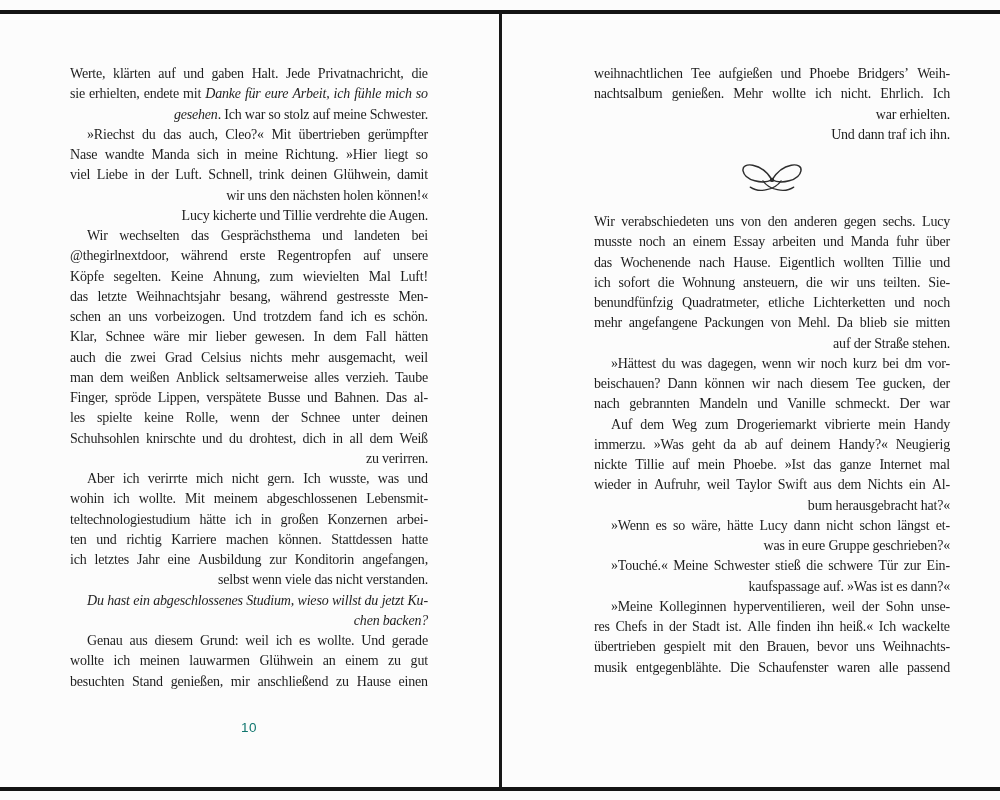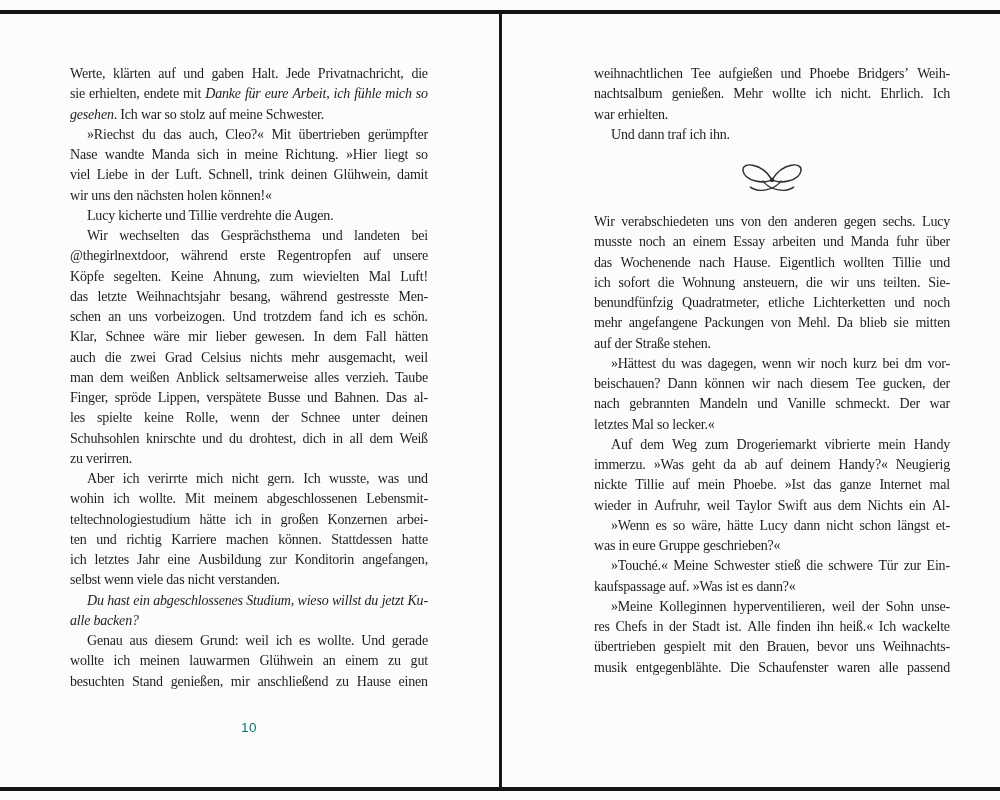--- a/index.html
+++ b/index.html
@@ -14,21 +14,21 @@
   .rule-top    { position: absolute; left: 0; top: 10px;  width: 1000px; height: 4px; background: #141414; }
   .rule-bottom { position: absolute; left: 0; top: 787px; width: 1000px; height: 4px; background: #141414; }
   .divider     { position: absolute; left: 499px; top: 12px; width: 3px; height: 777px; background: #171717; }
 
   .page { position: absolute; top: 14px; height: 773px; width: 497px; }
   .page-left  { left: 0; }
   .page-right { left: 522px; }
 
   .page-text {
     position: absolute; top: 50px;
-    font-size: 14px; line-height: 20.25px; letter-spacing: -0.2px;
+    font-size: 14px; line-height: 20.25px; letter-spacing: -0.2px; text-align: right;
   }
   .page-left  .page-text { left: 70px; width: 358px; }
   .page-right .page-text { left: 72px; width: 356px; }
 
   .line { height: 20.25px; overflow: visible; }
   .just { display: flex; justify-content: space-between; }
   .plain { white-space: pre; }
   .ind  { padding-left: 17px; }
   .it   { font-style: italic; }
 
@@ -286,21 +286,21 @@
         <span class="it">hast</span>
         <span class="it">ein</span>
         <span class="it">abgeschlossenes</span>
         <span class="it">Studium,</span>
         <span class="it">wieso</span>
         <span class="it">willst</span>
         <span class="it">du</span>
         <span class="it">jetzt</span>
         <span class="it">Ku-</span>
       </div>
-      <div class="line plain"><span class="it">alle backen?</span></div>
+      <div class="line plain"><span class="it">chen backen?</span></div>
       <div class="line just ind">
         <span>Genau</span>
         <span>aus</span>
         <span>diesem</span>
         <span>Grund:</span>
         <span>weil</span>
         <span>ich</span>
         <span>es</span>
         <span>wollte.</span>
         <span>Und</span>
@@ -455,21 +455,20 @@
       <div class="line just">
         <span>nach</span>
         <span>gebrannten</span>
         <span>Mandeln</span>
         <span>und</span>
         <span>Vanille</span>
         <span>schmeckt.</span>
         <span>Der</span>
         <span>war</span>
       </div>
-      <div class="line plain"><span>letztes Mal so lecker.«</span></div>
       <div class="line just ind">
         <span>Auf</span>
         <span>dem</span>
         <span>Weg</span>
         <span>zum</span>
         <span>Drogeriemarkt</span>
         <span>vibrierte</span>
         <span>mein</span>
         <span>Handy</span>
       </div>
@@ -502,20 +501,21 @@
         <span>Aufruhr,</span>
         <span>weil</span>
         <span>Taylor</span>
         <span>Swift</span>
         <span>aus</span>
         <span>dem</span>
         <span>Nichts</span>
         <span>ein</span>
         <span>Al-</span>
       </div>
+      <div class="line plain"><span>bum herausgebracht hat?«</span></div>
       <div class="line just ind">
         <span>»Wenn</span>
         <span>es</span>
         <span>so</span>
         <span>wäre,</span>
         <span>hätte</span>
         <span>Lucy</span>
         <span>dann</span>
         <span>nicht</span>
         <span>schon</span>

